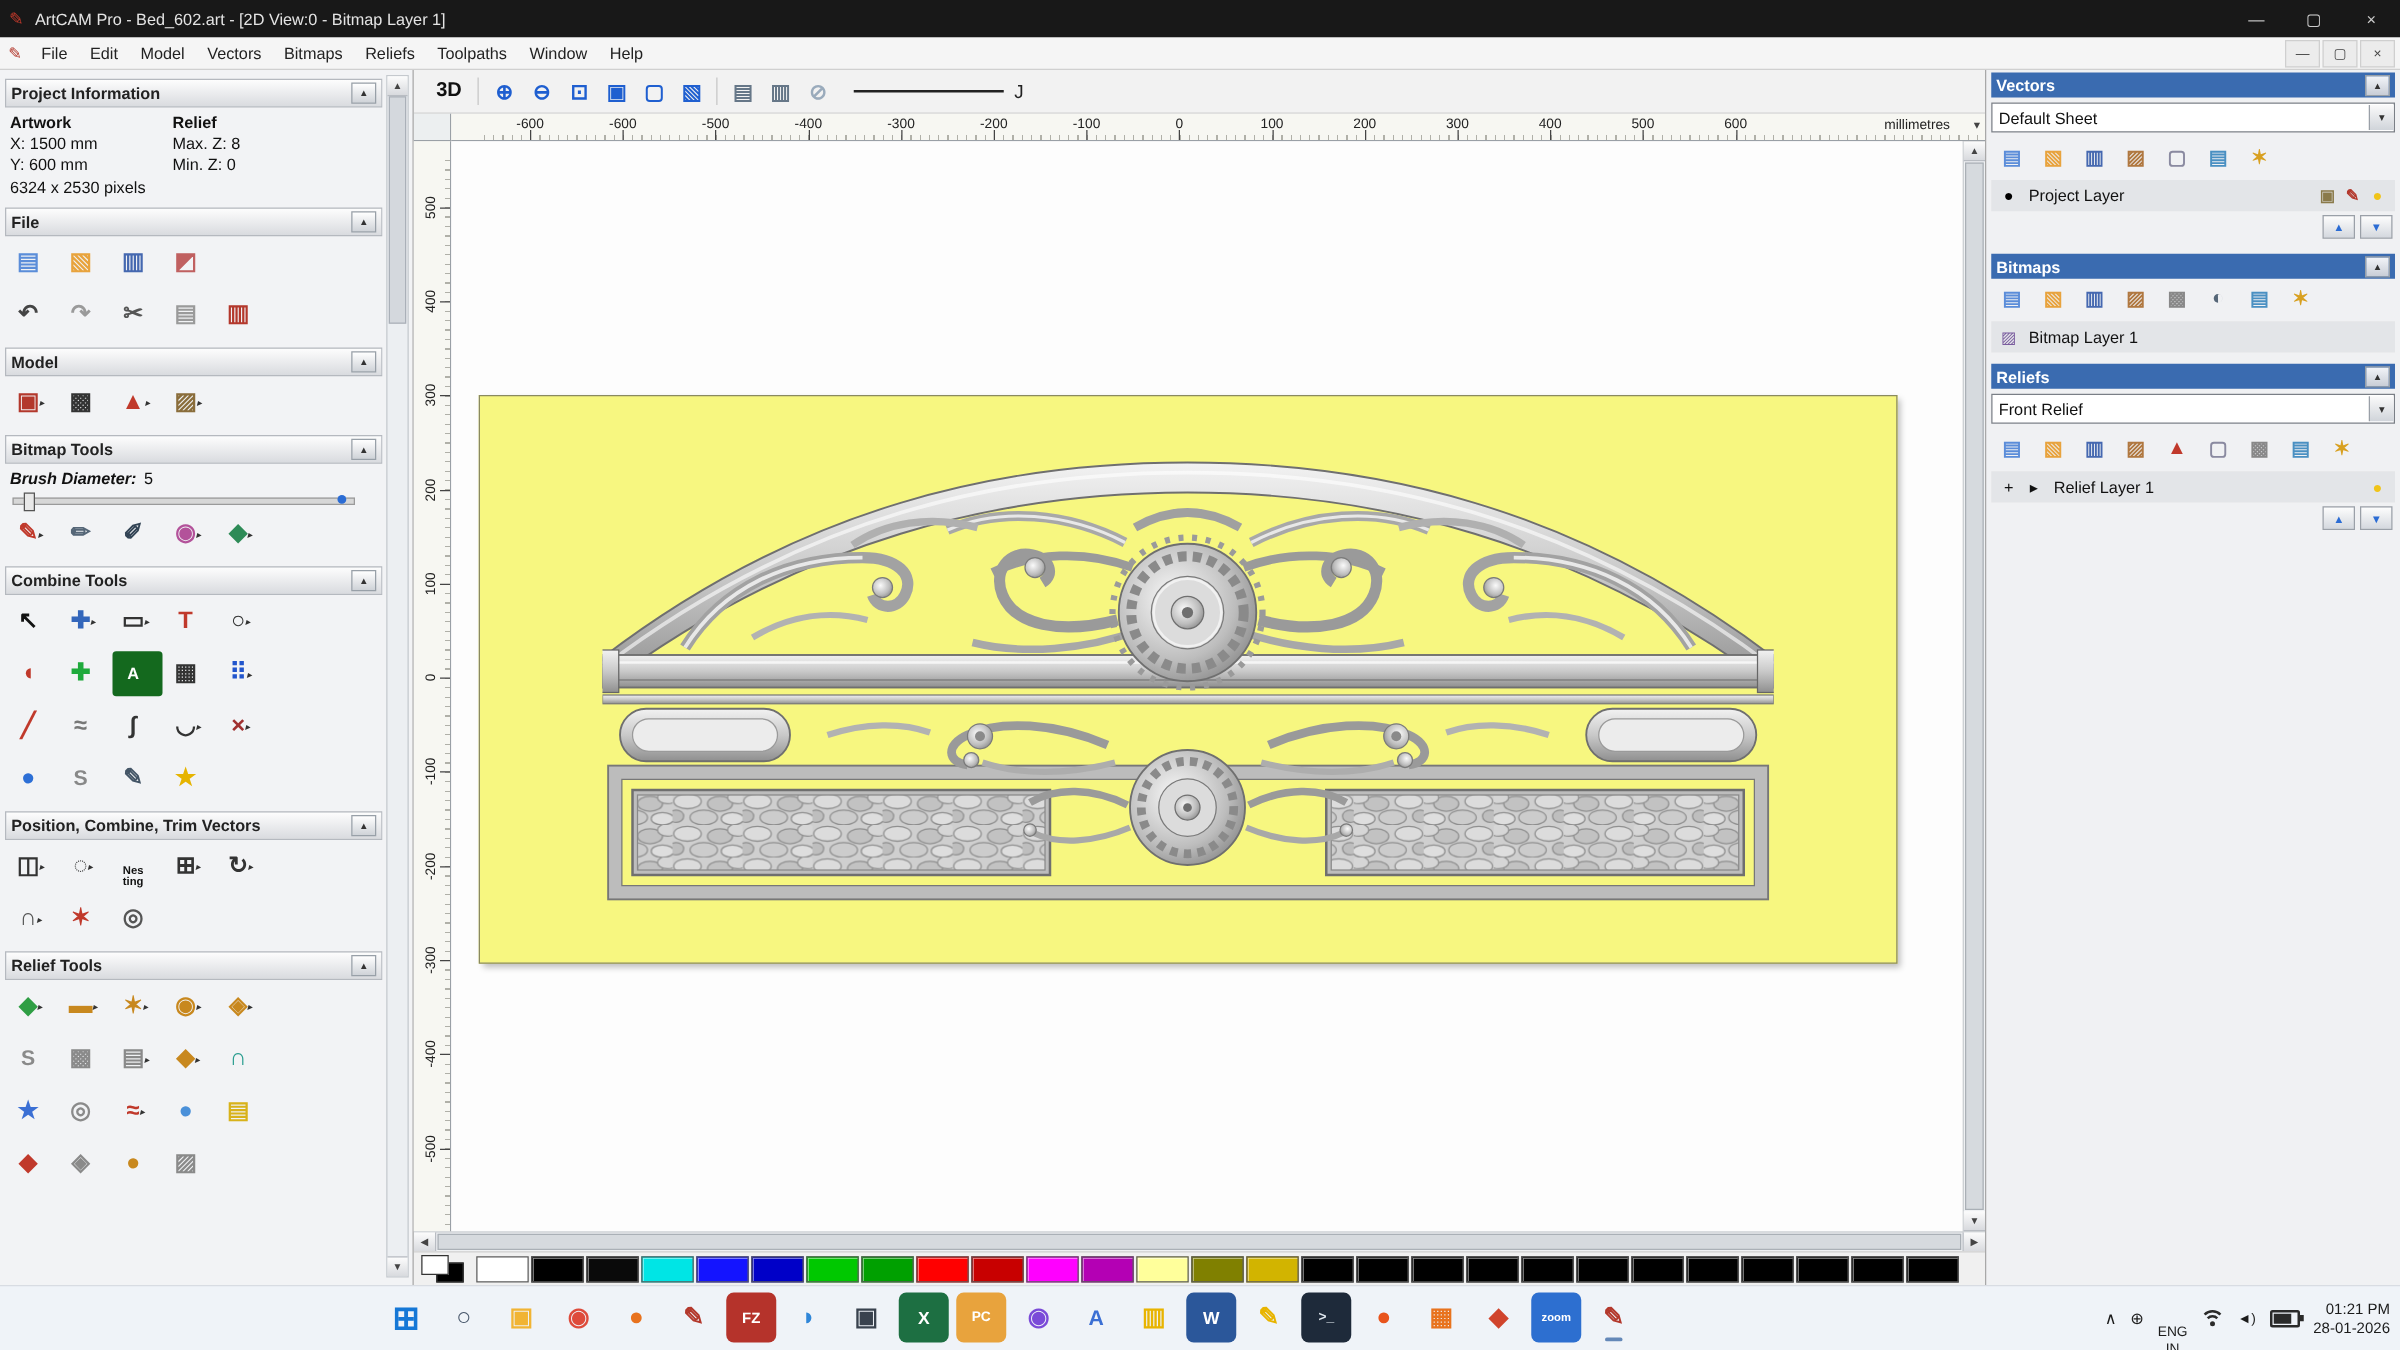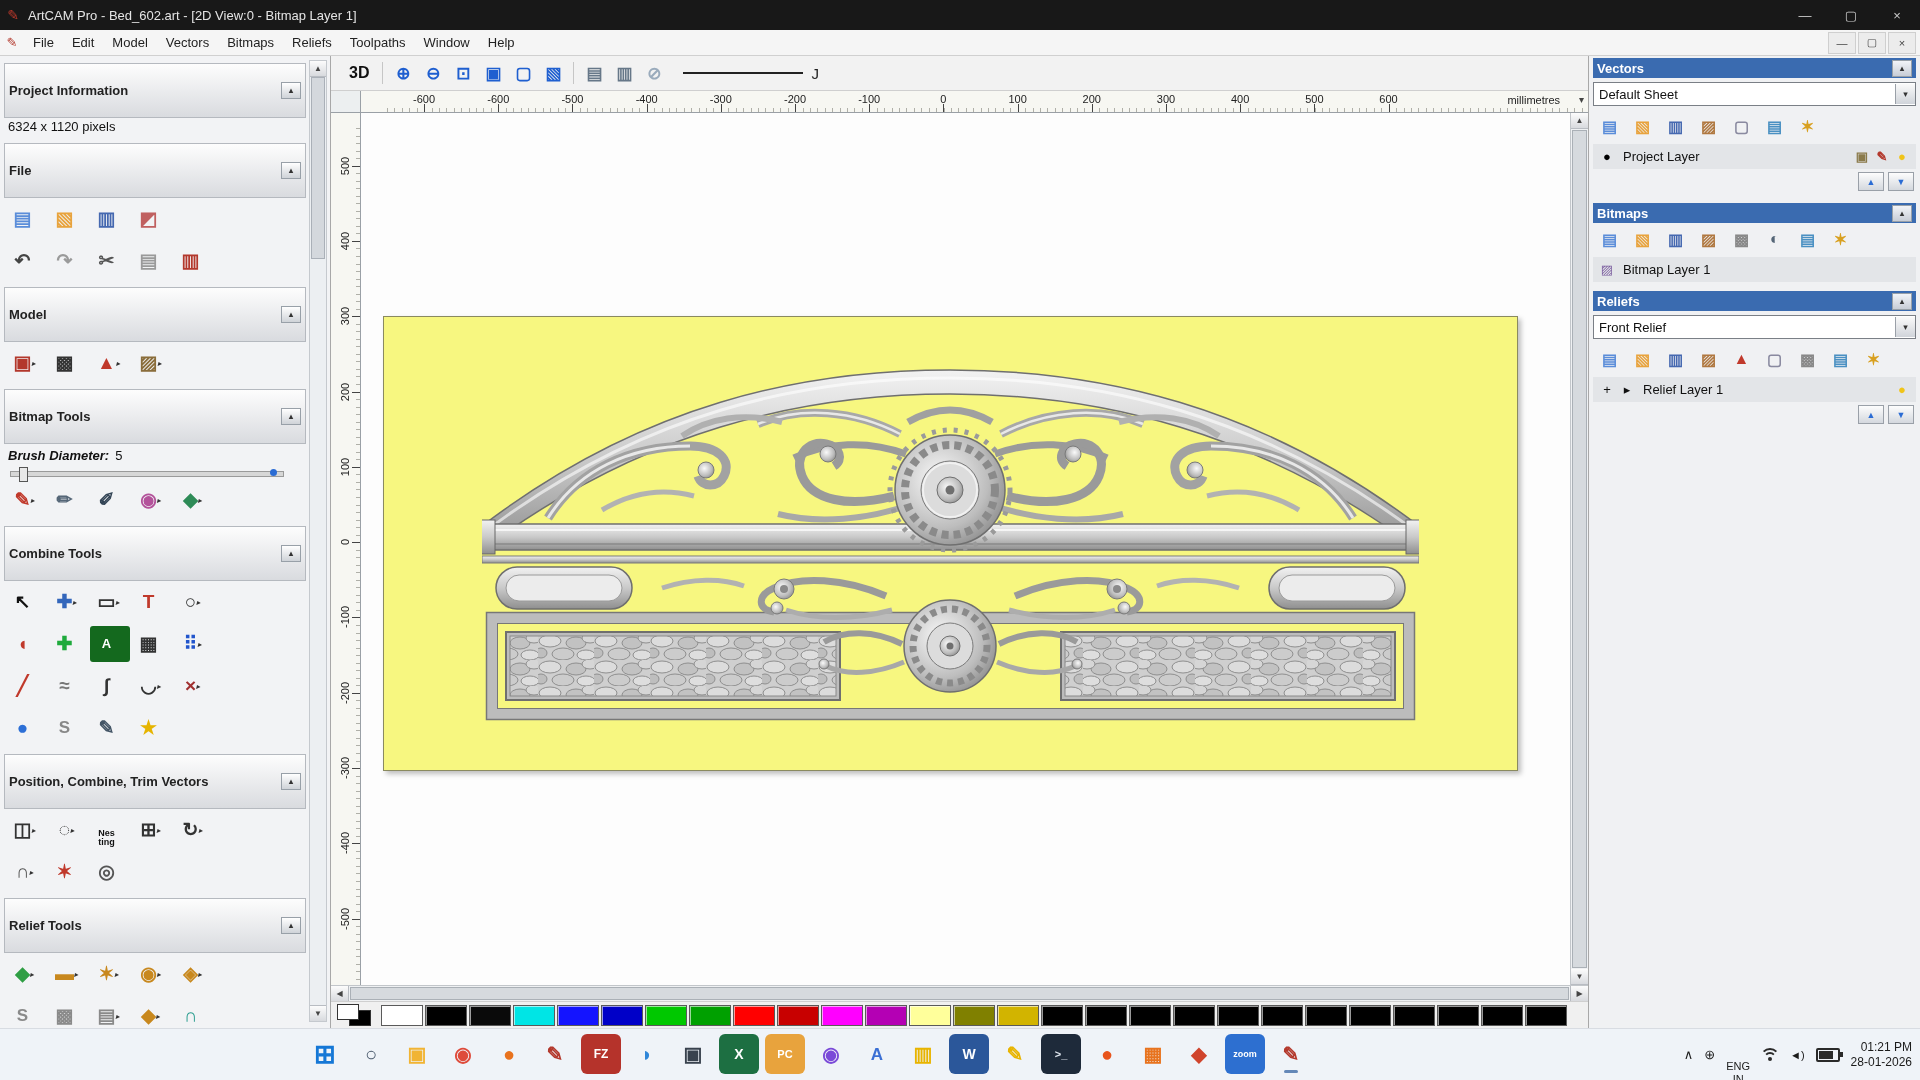--- a/index.html
+++ b/index.html
@@ -23,21 +23,21 @@
   .mdi-ctrls{display:flex;margin-right:4px;}
   .mdi-btn{width:26px;height:20px;display:flex;align-items:center;justify-content:center;color:#444;font-size:11px;border:1px solid #cfcfcf;background:#ececec;margin-left:2px;}
 
   
   .content{flex:1;display:flex;min-height:0;}
 
   
   .left-panel{width:330px;flex:0 0 auto;background:#f2f3f5;border-right:1px solid #a8a8a8;position:relative;overflow:hidden;}
   .sections{position:absolute;left:4px;top:2px;right:24px;bottom:0;overflow:hidden;}
   .section{margin-top:5px;}
-  .sec-head{height:21px;background:linear-gradient(#fdfdfd,#d9dbdf);border:1px solid #b5b9bf;display:flex;align-items:center;justify-content:space-between;padding:16px 4px;font-size:13px;font-weight:bold;color:#222;}
+  .sec-head{height:21px;background:linear-gradient(#fdfdfd,#d9dbdf);border:1px solid #b5b9bf;display:flex;align-items:center;justify-content:space-between;padding:0 4px;font-size:13px;font-weight:bold;color:#222;}
   .rollup{width:18px;height:15px;background:linear-gradient(#ffffff,#cfd3d8);border:1px solid #98a0a8;font-size:8px;display:flex;align-items:center;justify-content:center;color:#333;}
   .pi-grid{display:grid;grid-template-columns:130px 1fr;font-size:13px;color:#111;padding:4px 4px 2px 4px;row-gap:2px;}
   .pi-grid .b{font-weight:bold;}
   .pi-pixels{font-size:13px;padding:1px 4px 4px 4px;color:#111;}
   .icon-row{display:flex;align-items:center;padding:3px 2px;}
   .tool{width:40px;height:36px;display:flex;align-items:center;justify-content:center;position:relative;border-radius:3px;margin-right:2px;}
   .tool .tg{font-size:19px;font-weight:bold;white-space:pre-line;text-align:center;line-height:1.02;}
   .tarr{font-size:8px;color:#333;width:7px;display:inline-block;}
   .brush-row{display:flex;align-items:center;font-size:13px;padding:4px 4px 0 4px;color:#111;}
   .brush-lab{font-weight:bold;font-style:italic;}
@@ -179,21 +179,29 @@
   <div class="content">
 
     <div class="left-panel">
       <div class="sections">
 
         <div class="section">
           <div class="sec-head">
               <span>Project Information</span>
             <span class="rollup">▴</span>
             </div>
-          <div class="pi-pixels">6324 x 1120 pixels</div>
+          <div class="pi-grid">
+            <span class="b">Artwork</span>
+            <span class="b">Relief</span>
+            <span>X: 1500 mm</span>
+            <span>Max. Z: 8</span>
+            <span>Y: 600 mm</span>
+            <span>Min. Z: 0</span>
+          </div>
+          <div class="pi-pixels">6324 x 2530 pixels</div>
         </div>
 
         <div class="section">
           <div class="sec-head">
               <span>File</span>
             <span class="rollup">▴</span>
             </div>
           <div class="icon-row">
 
           <span class="tool">

